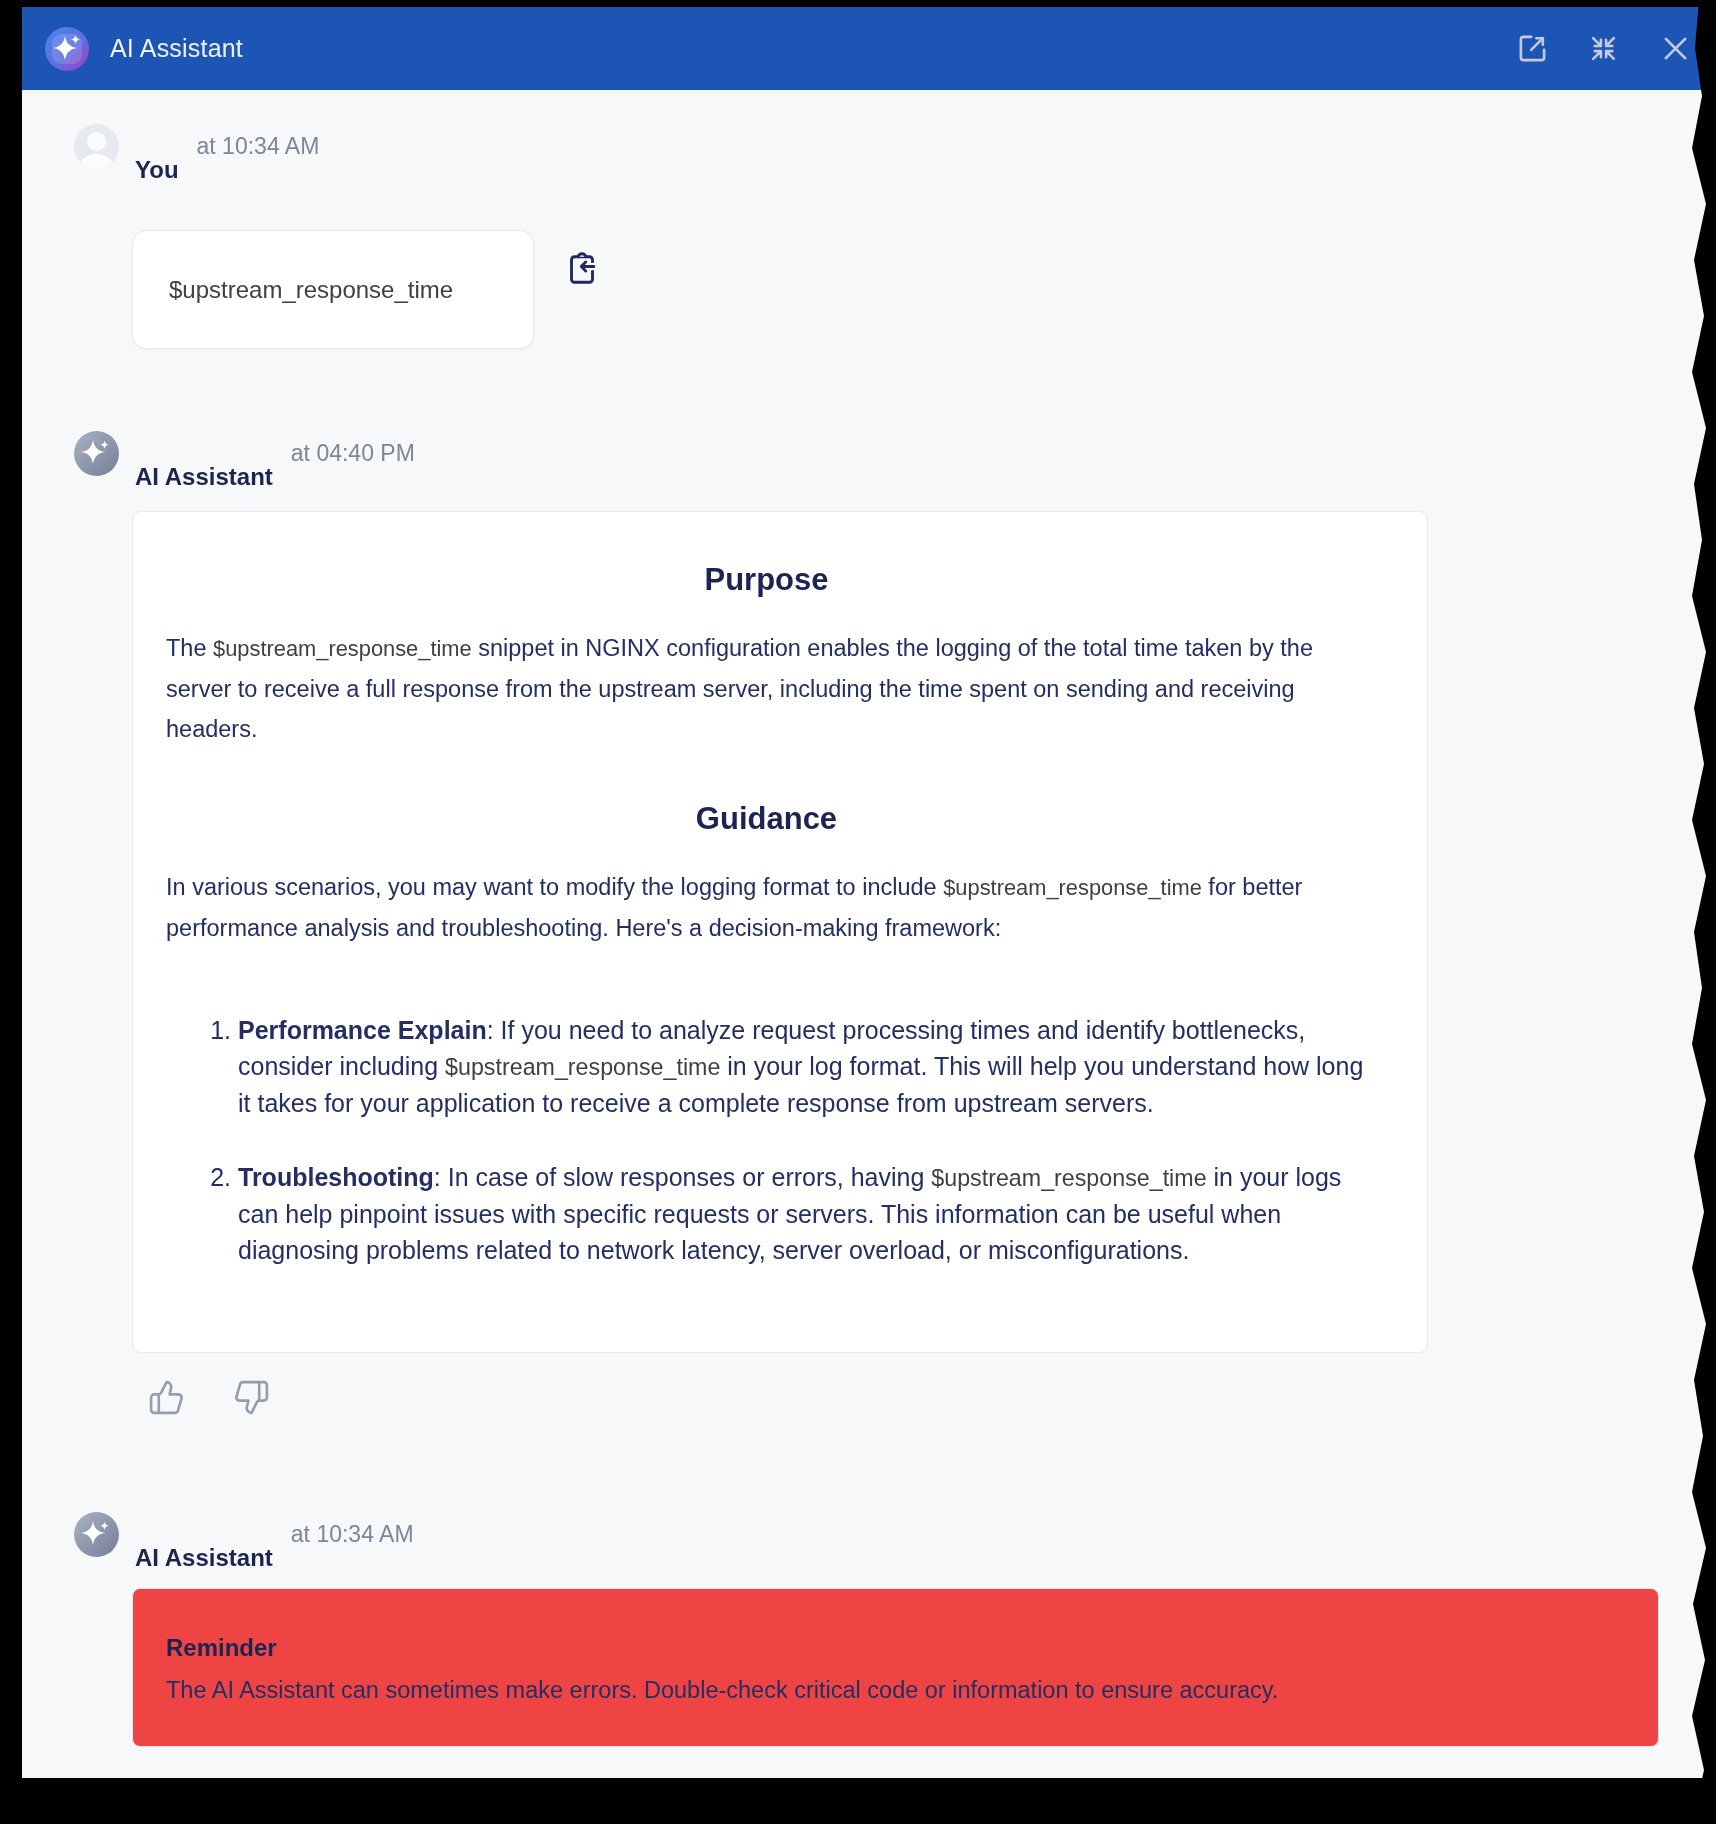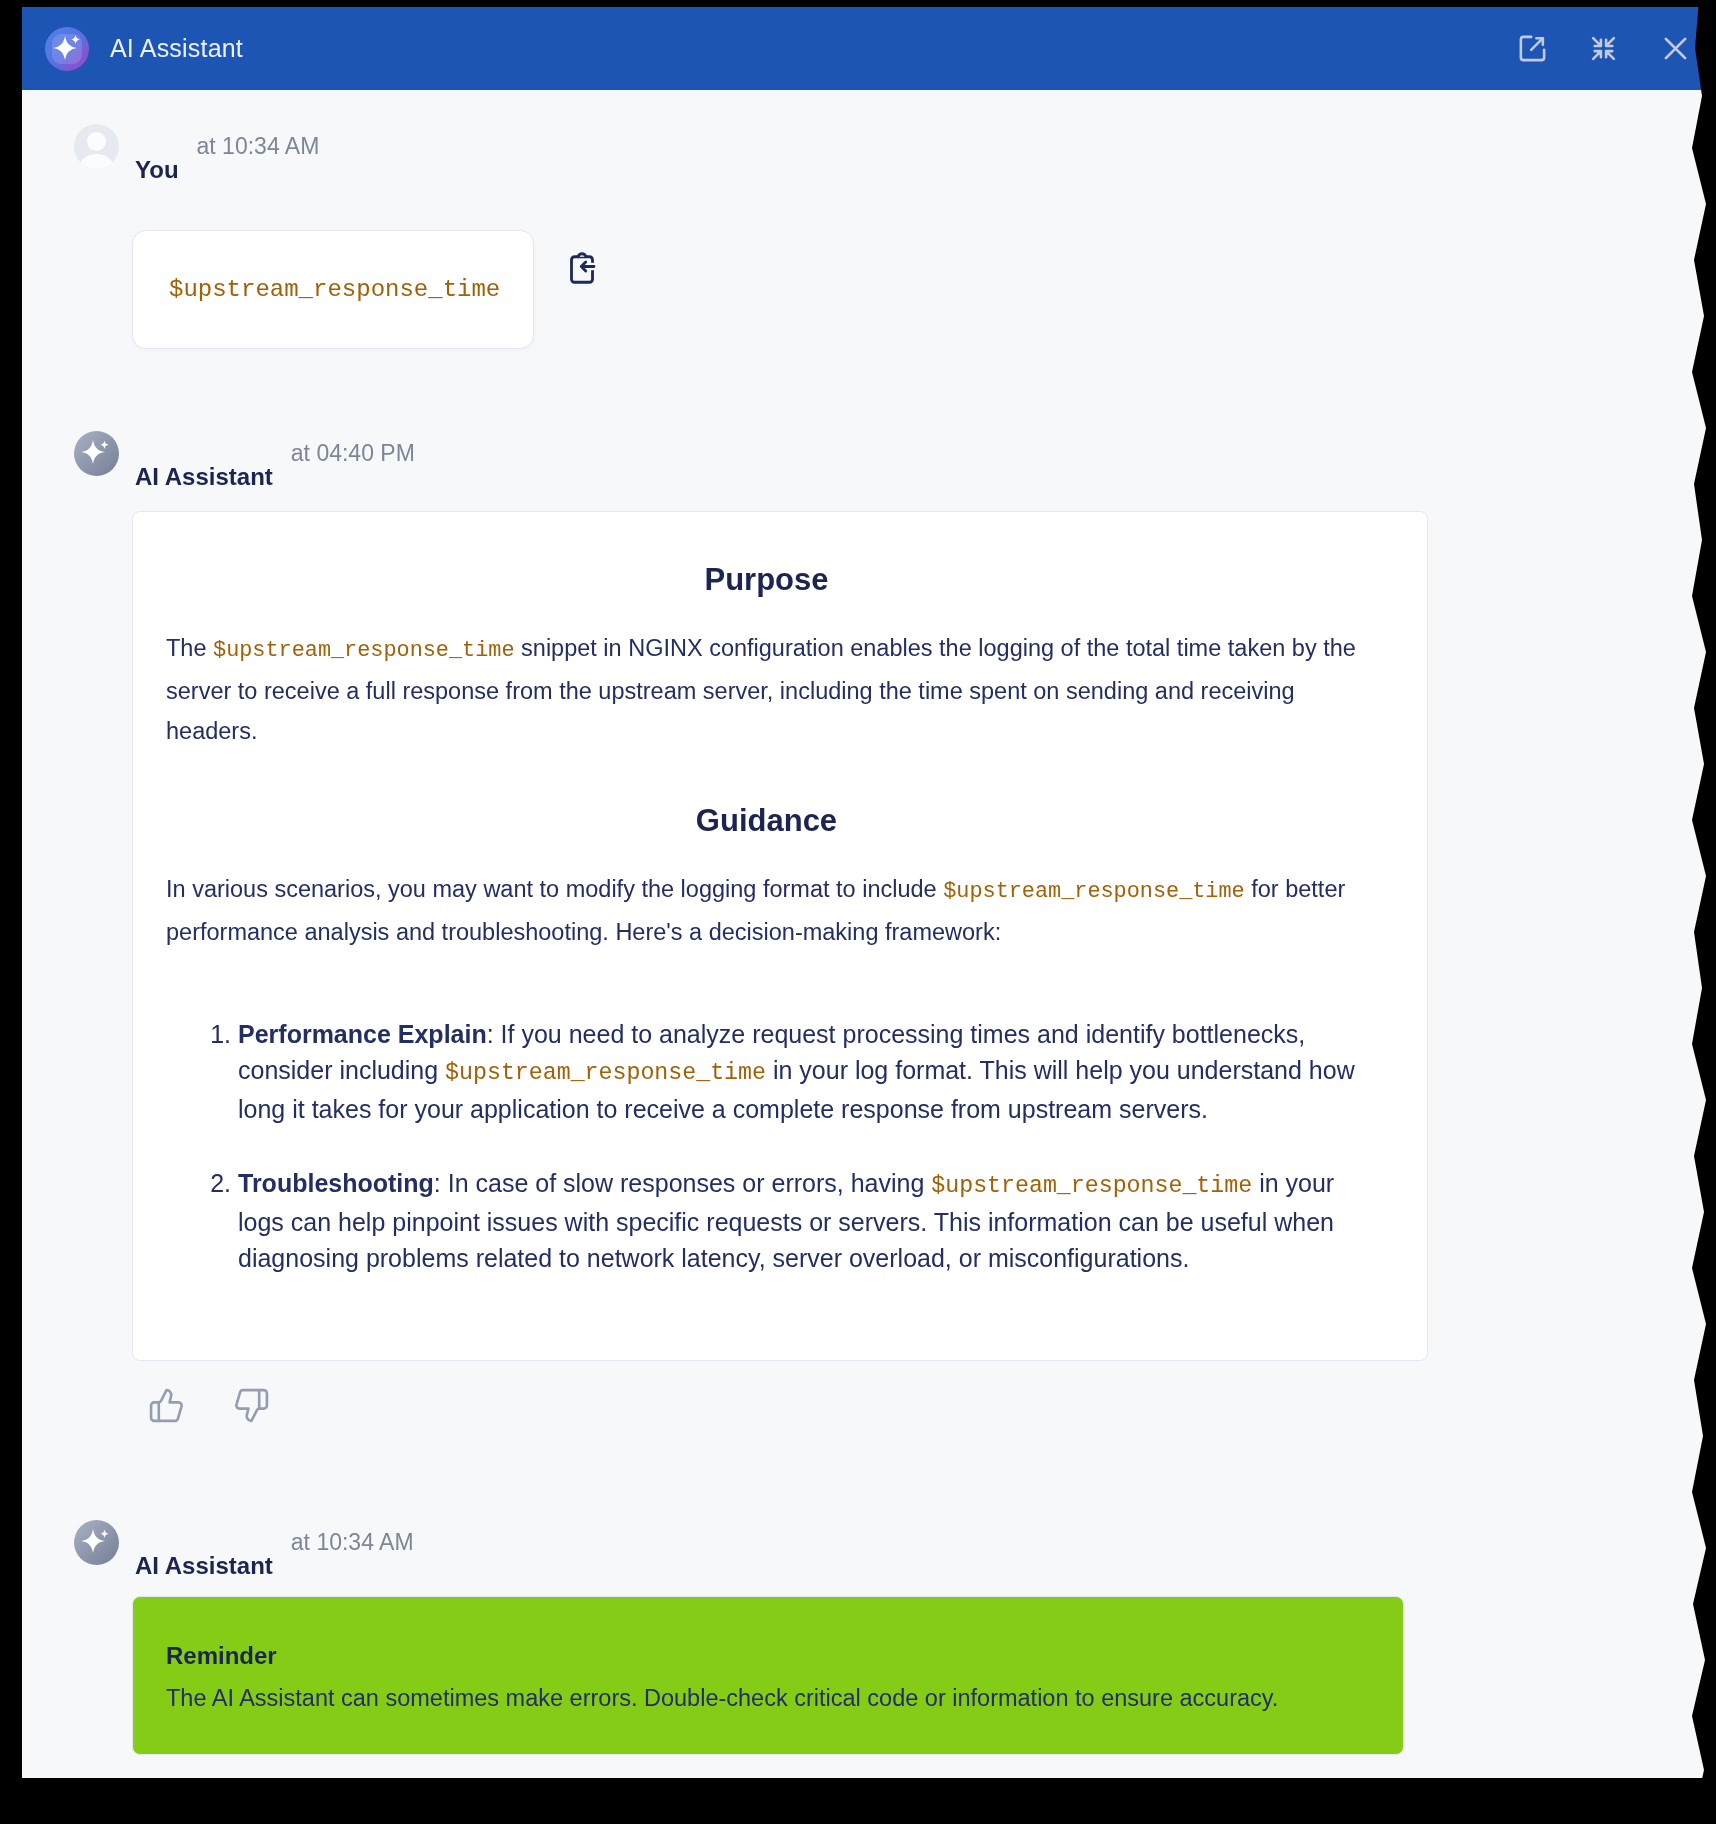--- a/index.html
+++ b/index.html
@@ -62,22 +62,22 @@
   .code-box {
     width: 402px; height: 119px;
     background: #fff;
     border: 1.5px solid #e5e8f2;
     border-radius: 14px;
     box-shadow: 0 1px 3px rgba(40,50,90,0.04);
     display: flex; align-items: center;
     padding-left: 36px;
   }
   .code-box code, .inline-code {
-    font-family: Liberation Mono, monospace;
-    color: #a16207;
+    font-family: Liberation Sans, sans-serif;
+    color: #404040;
   }
   .code-box code { font-size: 24px; }
   .inline-code { font-size: 0.93em; }
   .copy-btn { margin-top: 20px; }
   .copy-btn svg { stroke: #1e2a5e; }
   
   .ai-row { margin-top: 66px; }
   .response-card {
     margin-top: 20px; margin-left: 58px;
     width: 1296px;
@@ -94,22 +94,22 @@
   .response-card ol { margin-top: 64px; padding-left: 72px; font-size: 25px; line-height: 36px; }
   .response-card ol li + li { margin-top: 38px; }
   .response-card strong { font-weight: 700; }
   
   .feedback-row { display: flex; gap: 48px; margin-top: 26px; margin-left: 74px; }
   .feedback-row .icon-btn svg { stroke: #959db1; }
   
   .reminder-row { margin-top: 80px; }
   .reminder-card {
     margin-top: 16px; margin-left: 58px;
-    width: 1272px;
-    background: #84cc16;
+    width: 1527px;
+    background: #ef4444;
     border: 1.5px solid #e5e8f2;
     border-radius: 8px;
     padding: 45px 40px 42px 33px;
     color: #232e63;
   }
   .reminder-card h4 { font-size: 24px; font-weight: 700; color: #1c2452; }
   .reminder-card p { font-size: 23.5px; margin-top: 15px; }
   
   .torn { position: absolute; pointer-events: none; }
   .torn-top { left: 0; top: 0; width: 1716px; height: 7px; background: #000; }

